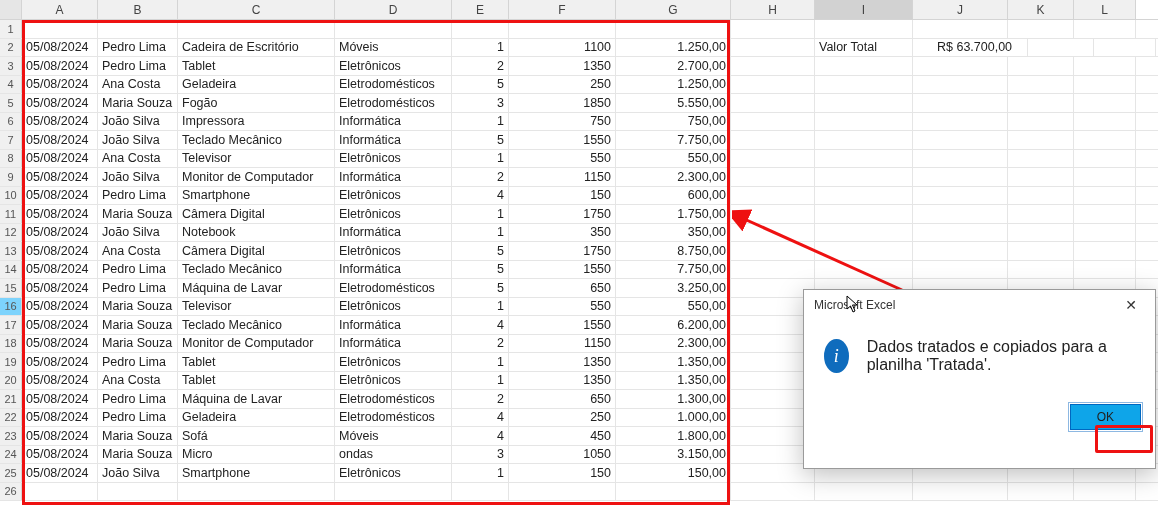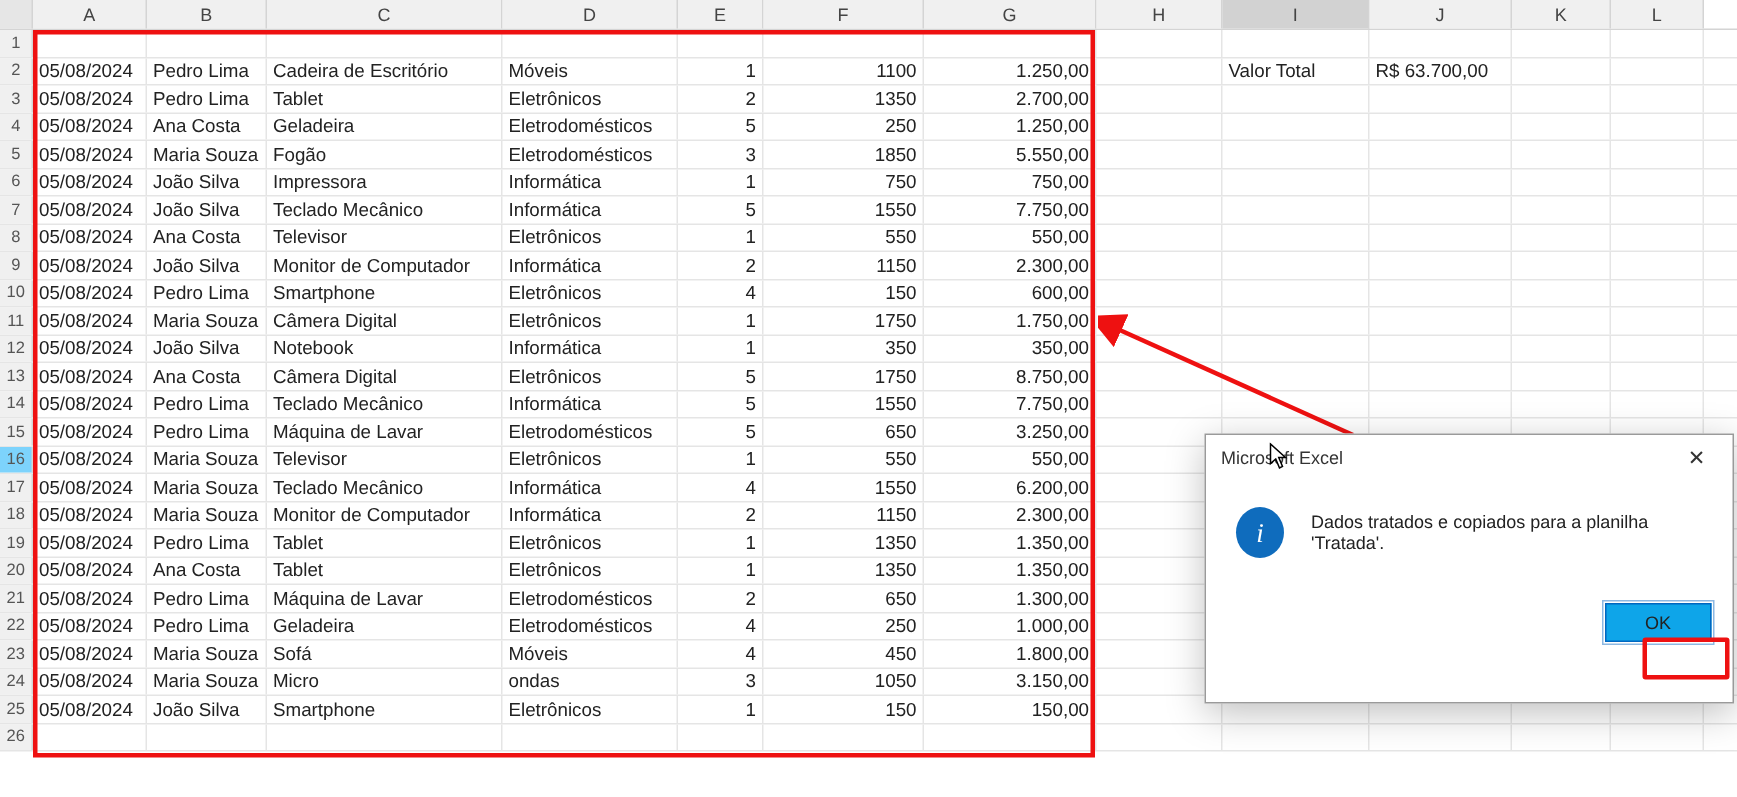--- a/index.html
+++ b/index.html
@@ -34,21 +34,21 @@
 .frame-ok { top:425px; left:1095px; width:58px; height:28px; border-radius:2px; }
 
 .arrow-svg { position:absolute; top:200px; left:732px; width:180px; height:100px; pointer-events:none; }
 
 
 .dialog { position:absolute; top:289px; left:803px; width:353px; height:180px; background:#fff; border:1px solid #9a9a9a; box-shadow:0 6px 24px rgba(0,0,0,.25); }
 .dlg-title { height:30px; display:flex; align-items:center; justify-content:space-between; padding:0 10px; font-size:12px; }
 .dlg-close { width:28px; height:28px; display:flex; align-items:center; justify-content:center; font-size:14px; }
 .dlg-body { display:flex; align-items:center; gap:18px; padding:18px 20px 30px 20px; }
 .info-icon { width:34px; height:34px; border-radius:50%; background:#0f6cbd; color:#fff; display:flex; align-items:center; justify-content:center; font-family:Georgia,serif; font-style:italic; font-size:18px; }
-.dlg-text { font-size:12px; color:#222; }
+.dlg-text { font-size:16px; color:#222; }
 .dlg-foot { display:flex; justify-content:flex-end; padding:0 14px 14px 0; }
 .dlg-btn { border:1px solid #0067c0; background:#0ea5e9; color:#222; font-size:12px; padding:5px 26px; outline:1px solid #8db8e2; outline-offset:1px; }
 
 .cursor-svg { position:absolute; top:295px; left:846px; width:14px; height:18px; pointer-events:none; }
 </style>
 </head>
 <body>
 
 <div class="sheet">
   <div class="col-headers">
@@ -92,21 +92,21 @@
         <div class="rn">2</div>
         <div class="cell cA">05/08/2024</div>
         <div class="cell cB">Pedro Lima</div>
         <div class="cell cC">Cadeira de Escritório</div>
         <div class="cell cD">Móveis</div>
         <div class="cell cE r">1</div>
         <div class="cell cF r">1100</div>
         <div class="cell cG r">1.250,00</div>
         <div class="cell cH"></div>
         <div class="cell cI bold">Valor Total</div>
-        <div class="cell cJ" style="justify-content: flex-start;">R$   63.700,00</div>
+        <div class="cell cJ" style="justify-content: flex-start; margin-left: 20px;">R$   63.700,00</div>
         <div class="cell cK"></div>
         <div class="cell cL"></div>
       </div>
       <div class="row">
         <div class="rn">3</div>
         <div class="cell cA">05/08/2024</div>
         <div class="cell cB">Pedro Lima</div>
         <div class="cell cC">Tablet</div>
         <div class="cell cD">Eletrônicos</div>
         <div class="cell cE r">2</div>

